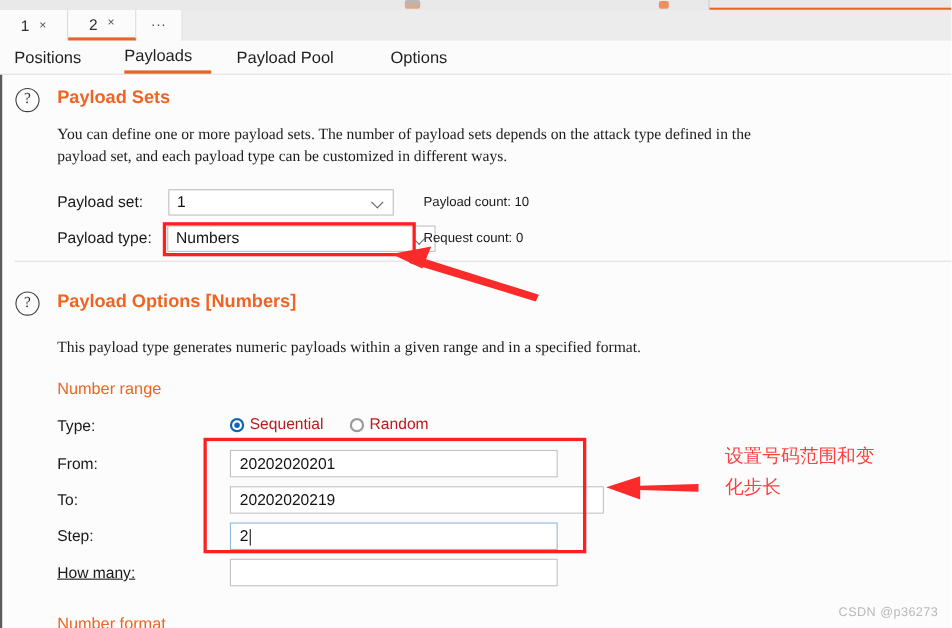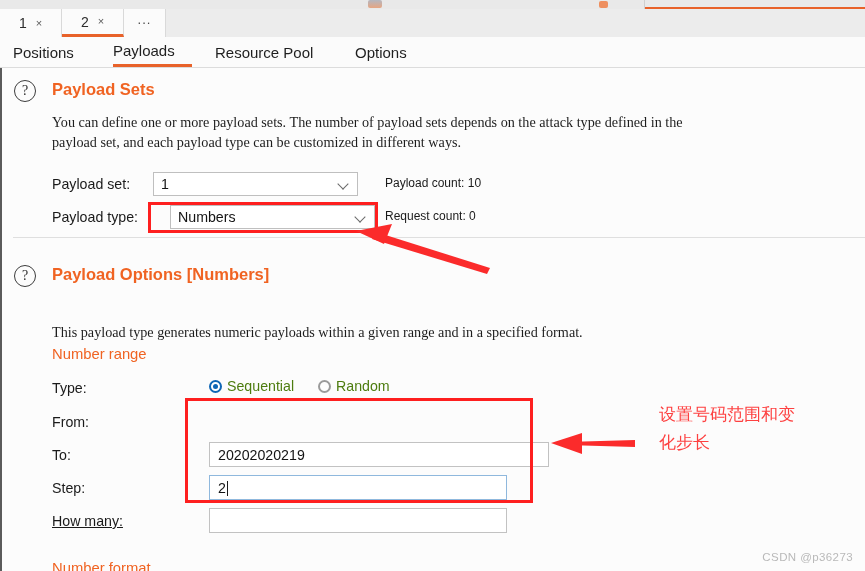--- a/index.html
+++ b/index.html
@@ -237,21 +237,21 @@
     top: 1px;
   }
 
   
   .radio-wrap {
     position: absolute;
     display: flex;
     align-items: center;
     gap: 5px;
     font-size: 14.2px;
-    color: #4d7c0f;
+    color: #b91c1c;
     white-space: nowrap;
   }
   .radio {
     width: 13px; height: 13px;
     border-radius: 50%;
     box-sizing: border-box;
     border: 2px solid #9b9b9b;
     background: #fefefe;
     position: relative;
     flex: none;
@@ -325,21 +325,21 @@
 </div>
 
 <div id="maintabs">
   <div class="mtab" id="mtab-positions">
     <span>Positions</span>
   </div>
   <div class="mtab active" id="mtab-payloads">
     <span>Payloads</span>
   </div>
   <div class="mtab" id="mtab-resourcepool">
-    <span>Resource Pool</span>
+    <span>Payload Pool</span>
   </div>
   <div class="mtab" id="mtab-options">
     <span>Options</span>
   </div>
 </div>
 
 <div id="page">
 
   <div class="helpicon" style="left:12px; top:12px;">
     <span>?</span>
@@ -349,48 +349,51 @@
   <div class="sect-desc" style="left:50px; top:64px;">payload set, and each payload type can be customized in different ways.</div>
 
   <div class="fld-label" style="left:50px; top:108px;">Payload set:</div>
   <div class="combo" style="left:151px; top:104px; width:205px;">
     <span>1</span>
     <span class="chev"></span>
   </div>
   <div class="counter" style="left:383px; top:108px;">Payload count: 10</div>
 
   <div class="fld-label" style="left:50px; top:141px;">Payload type:</div>
-  <div class="combo" style="left:168px; top:137px; width:205px;">
+  <div class="combo" style="left:150px; top:137px; width:244px;">
     <span>Numbers</span>
     <span class="chev"></span>
   </div>
   <div class="counter" style="left:383px; top:141px;">Request count: 0</div>
 
   <div class="hr" style="left:11px; top:169px; width:854px;"></div>
 
   <div class="helpicon" style="left:12px; top:197px;">
     <span>?</span>
   </div>
   <div class="sect-title" style="left:50px; top:197px;">Payload Options [Numbers]</div>
-  <div class="sect-desc" style="left:50px; top:238px;margin-top:16px;">This payload type generates numeric payloads within a given range and in a specified format.</div>
+  <div class="sect-desc" style="left:50px; top:238px;">This payload type generates numeric payloads within a given range and in a specified format.</div>
 
   <div class="sub-head" style="left:50px; top:278px;">Number range</div>
 
   <div class="fld-label" style="left:50px; top:312px;">Type:</div>
 
   <div class="radio-wrap" style="left:207px; top:310px;">
     <span class="radio on"></span>
     <span>Sequential</span>
   </div>
   <div class="radio-wrap" style="left:316px; top:310px;">
     <span class="radio"></span>
     <span>Random</span>
   </div>
 
   <div class="fld-label" style="left:50px; top:346px;">From:</div>
+  <div class="tinput" style="left:207px; top:341px; width:298px;">
+    <span>20202020201</span>
+  </div>
 
   <div class="fld-label" style="left:50px; top:379px;">To:</div>
   <div class="tinput" style="left:207px; top:374px; width:340px;">
     <span>20202020219</span>
   </div>
 
   <div class="fld-label" style="left:50px; top:412px;">Step:</div>
   <div class="tinput focused" style="left:207px; top:407px; width:298px;">
     <span>2</span>
       <span class="caret"></span>

